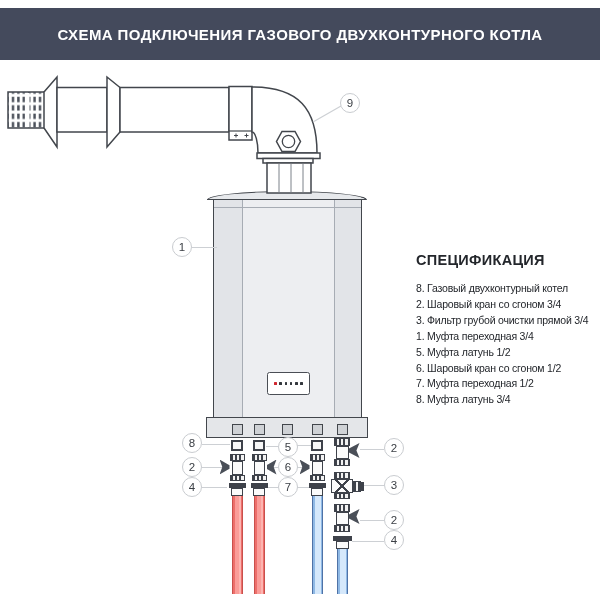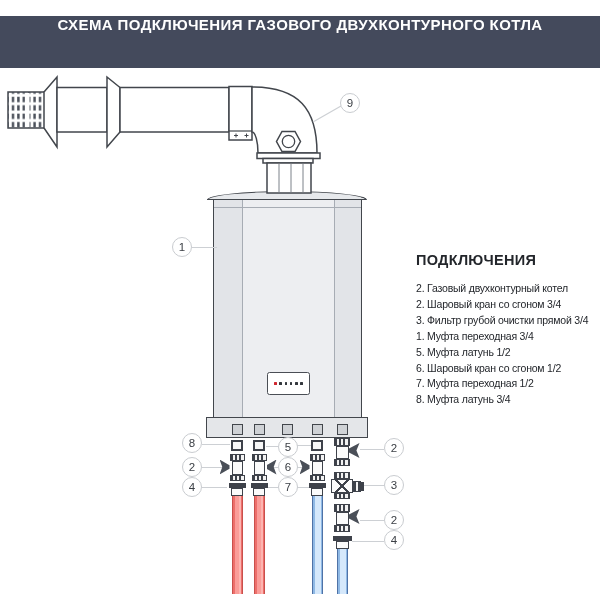--- a/index.html
+++ b/index.html
@@ -1,20 +1,20 @@
 <!DOCTYPE html>
 <html><head>
 <meta charset="utf-8">
 <style>
   html,body{margin:0;padding:0;background:#fff;}
   .page{position:relative;width:600px;height:600px;background:#fff;overflow:hidden;
         font-family:"Liberation Sans","DejaVu Sans",sans-serif;}
   
-  .hdr{position:absolute;left:0;top:16px;width:600px;height:52px;display:flex;
-       justify-content:center;}
+  .hdr{position:absolute;left:0;top:8px;width:600px;height:52px;display:flex;
+       align-items:center;justify-content:center;}
   .hdr span{color:#fff;font-size:15px;font-weight:bold;letter-spacing:.4px;white-space:nowrap;}
   
   .co{position:absolute;width:20px;height:20px;border-radius:50%;background:#fff;
       border:1.5px solid #c9ccd0;box-sizing:border-box;display:flex;align-items:center;
       justify-content:center;font-size:11.5px;color:#3c4046;z-index:6;}
   .ln{position:absolute;height:1.2px;background:#cdd0d4;z-index:1;}
   
   .btop{position:absolute;left:207px;top:191px;width:160px;height:9px;background:#e7e9ec;
         border:1.5px solid #42464c;box-sizing:border-box;border-radius:80px 80px 0 0/9px 9px 0 0;}
   .bbody{position:absolute;left:213px;top:199px;width:149px;height:219px;box-sizing:border-box;
@@ -181,22 +181,22 @@
   <div class="co" style="left:182px;top:477px">4</div>
   <div class="co" style="left:278px;top:437px">5</div>
   <div class="co" style="left:278px;top:457px">6</div>
   <div class="co" style="left:278px;top:477px">7</div>
   <div class="co" style="left:384px;top:438px">2</div>
   <div class="co" style="left:384px;top:475px">3</div>
   <div class="co" style="left:384px;top:510px">2</div>
   <div class="co" style="left:384px;top:530px">4</div>
 
   <div class="spec">
-    <h3>ПОДКЛЮЧЕНИЯ</h3>
-    <div>2. Газовый двухконтурный котел</div>
+    <h3>СПЕЦИФИКАЦИЯ</h3>
+    <div>8. Газовый двухконтурный котел</div>
     <div>2. Шаровый кран со сгоном 3/4</div>
     <div>3. Фильтр грубой очистки прямой 3/4</div>
     <div>1. Муфта переходная 3/4</div>
     <div>5. Муфта латунь 1/2</div>
     <div>6. Шаровый кран со сгоном 1/2</div>
     <div>7. Муфта переходная 1/2</div>
     <div>8. Муфта латунь 3/4</div>
   </div>
 
   <div class="plabel" id="hotlbl" style="left: 199px; top: 576px; color: rgb(226, 58, 58);">гвс ↓</div>

